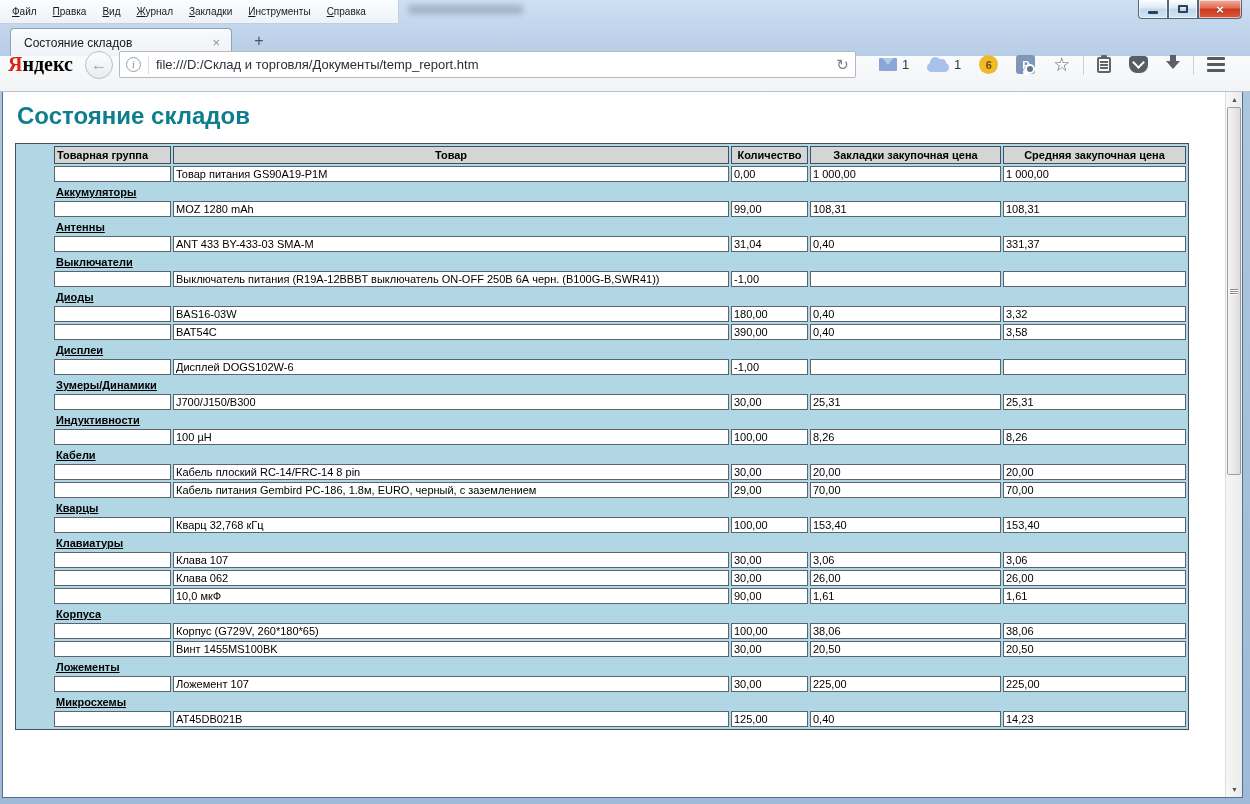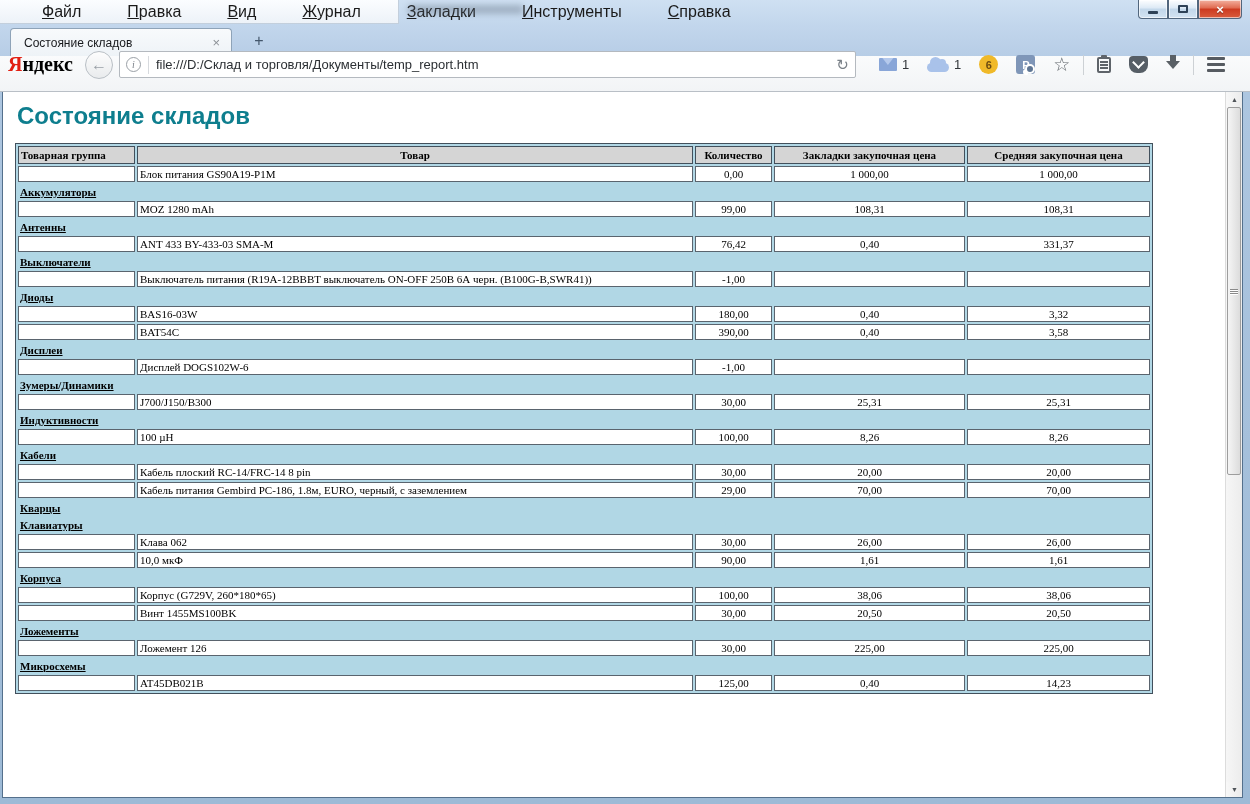--- a/index.html
+++ b/index.html
@@ -6,21 +6,21 @@
   html,body { width:1250px; height:804px; overflow:hidden; }
   body { font-family:"Liberation Sans", sans-serif; position:relative;
          background:linear-gradient(180deg,#cfe0f2 0px,#c2d6ec 26px,#b7cde6 56px,#adc6e0 92px,#9dbad6 100%); }
 
   
   .titlebar { position:absolute; left:0; top:0; width:100%; height:27px; }
   .menubar { position:absolute; left:0; top:0; height:24px; width:399px;
              background:linear-gradient(180deg,#fbfdff, #edf2f8);
              border-right:1px solid #c3cfdc; border-bottom:1px solid #c3cfdc;
              display:flex; align-items:center; padding-left:4px; }
-  .menu-item { display:inline-block; font-size:16px; color:#1a1a1a; padding:3px 8px; cursor:default;margin-left:30px; }
+  .menu-item { display:inline-block; font-size:10px; color:#1a1a1a; padding:3px 8px; cursor:default; }
   .menu-item::first-letter { text-decoration:underline; }
   .redacted-smudge { position:absolute; left:408px; top:5px; width:115px; height:9px;
                      background:#5d6b7c; opacity:.38; filter:blur(3px); border-radius:2px; }
   .win-controls { position:absolute; top:0; right:8px; display:flex; }
   .win-btn { width:30px; height:19px; border:1px solid #51667d; border-top:none;
              display:flex; align-items:center; justify-content:center;
              background:linear-gradient(180deg,#fdfeff,#dce9f5 45%,#c2d7ea 50%,#d3e3f2);
              box-shadow:inset 0 0 0 1px rgba(255,255,255,.6); }
   .win-btn.first { border-radius:0 0 0 4px; }
   .win-btn.close { width:44px; border-radius:0 0 4px 0;
@@ -93,27 +93,27 @@
   .hamburger span { height:3px; background:#565b61; border-radius:1px; }
 
   
   .content-wrap { position:absolute; left:2px; top:92px; width:1241px; height:706px;
                   background:#fff; border:1px solid #54708c; border-top:none; display:flex; overflow:hidden; }
   .page { flex:1; overflow:hidden; padding:4px 0 0 12px; }
   .page-title { font-size:24px; font-weight:bold; color:#0e7e8e; margin:6px 0 13px 2px;
                 font-family:"Liberation Sans",sans-serif; }
   table.report { border-collapse:separate; border-spacing:2px; background:#b1d7e5;
                  border:1px solid #42505c; table-layout:fixed; width:1136px;
-                 font-family:Liberation Serif, serif; font-size:11px; line-height:12px; color:#000; }
+                 font-family:Liberation Sans, sans-serif; font-size:11px; line-height:12px; color:#000;padding-left:36px; }
   table.report th { background:#d5d5d5; border:1px solid #42505c; font-weight:bold;
                     padding:1px 2px; height:18px; overflow:hidden; white-space:nowrap; text-align:center; }
   table.report th:first-child { text-align:left; }
   table.report td.c { background:#fff; border:1px solid #5a646e; padding:1px 2px; height:16px;
                       overflow:hidden; white-space:nowrap; }
-  table.report td.num { text-align:center; }
+  table.report td.num { text-align:left; }
   table.report tr.group td { font-weight:bold; text-decoration:underline; padding:1px 2px; height:15px;
                              overflow:hidden; white-space:nowrap; }
 
   
   .scrollbar { width:17px; background:linear-gradient(90deg,#f6f6f6,#ececec); border-left:1px solid #dcdcdc;
                position:relative; }
   .sb-btn { position:absolute; left:0; width:17px; height:15px; display:flex; align-items:center; justify-content:center;
             font-size:7px; color:#4f5358; background:linear-gradient(90deg,#f8f8f8,#eaeaea); }
   .sb-up { top:0; } .sb-down { bottom:0; }
   .sb-thumb { position:absolute; left:1px; top:15px; width:14px; height:368px; border:1px solid #9d9d9d;
@@ -223,42 +223,42 @@
             <th>Товарная группа</th>
             <th>Товар</th>
             <th>Количество</th>
             <th>Закладки закупочная цена</th>
             <th>Средняя закупочная цена</th>
           </tr>
         </thead>
       <tbody>
           <tr>
             <td class="c"></td>
-            <td class="c">Блок питания GS90A19-P1M</td>
+            <td class="c">Товар питания GS90A19-P1M</td>
             <td class="c num">0,00</td>
             <td class="c num">1 000,00</td>
             <td class="c num">1 000,00</td>
           </tr>
           <tr class="group">
             <td colspan="5">Аккумуляторы</td>
           </tr>
           <tr>
             <td class="c"></td>
             <td class="c">MOZ 1280 mAh</td>
             <td class="c num">99,00</td>
             <td class="c num">108,31</td>
             <td class="c num">108,31</td>
           </tr>
           <tr class="group">
             <td colspan="5">Антенны</td>
           </tr>
           <tr>
             <td class="c"></td>
             <td class="c">ANT 433 BY-433-03 SMA-M</td>
-            <td class="c num">76,42</td>
+            <td class="c num">31,04</td>
             <td class="c num">0,40</td>
             <td class="c num">331,37</td>
           </tr>
           <tr class="group">
             <td colspan="5">Выключатели</td>
           </tr>
           <tr>
             <td class="c"></td>
             <td class="c">Выключатель питания (R19A-12BBBT выключатель ON-OFF 250В 6А черн. (B100G-B,SWR41))</td>
             <td class="c num">-1,00</td>
@@ -325,22 +325,36 @@
           <tr>
             <td class="c"></td>
             <td class="c">Кабель питания Gembird PC-186, 1.8м, EURO, черный, с заземлением</td>
             <td class="c num">29,00</td>
             <td class="c num">70,00</td>
             <td class="c num">70,00</td>
           </tr>
           <tr class="group">
             <td colspan="5">Кварцы</td>
           </tr>
+          <tr>
+            <td class="c"></td>
+            <td class="c">Кварц 32,768 кГц</td>
+            <td class="c num">100,00</td>
+            <td class="c num">153,40</td>
+            <td class="c num">153,40</td>
+          </tr>
           <tr class="group">
             <td colspan="5">Клавиатуры</td>
+          </tr>
+          <tr>
+            <td class="c"></td>
+            <td class="c">Клава 107</td>
+            <td class="c num">30,00</td>
+            <td class="c num">3,06</td>
+            <td class="c num">3,06</td>
           </tr>
           <tr>
             <td class="c"></td>
             <td class="c">Клава 062</td>
             <td class="c num">30,00</td>
             <td class="c num">26,00</td>
             <td class="c num">26,00</td>
           </tr>
           <tr>
             <td class="c"></td>
@@ -364,21 +378,21 @@
             <td class="c">Винт 1455MS100BK</td>
             <td class="c num">30,00</td>
             <td class="c num">20,50</td>
             <td class="c num">20,50</td>
           </tr>
           <tr class="group">
             <td colspan="5">Ложементы</td>
           </tr>
           <tr>
             <td class="c"></td>
-            <td class="c">Ложемент 126</td>
+            <td class="c">Ложемент 107</td>
             <td class="c num">30,00</td>
             <td class="c num">225,00</td>
             <td class="c num">225,00</td>
           </tr>
           <tr class="group">
             <td colspan="5">Микросхемы</td>
           </tr>
           <tr>
             <td class="c"></td>
             <td class="c">AT45DB021B</td>

